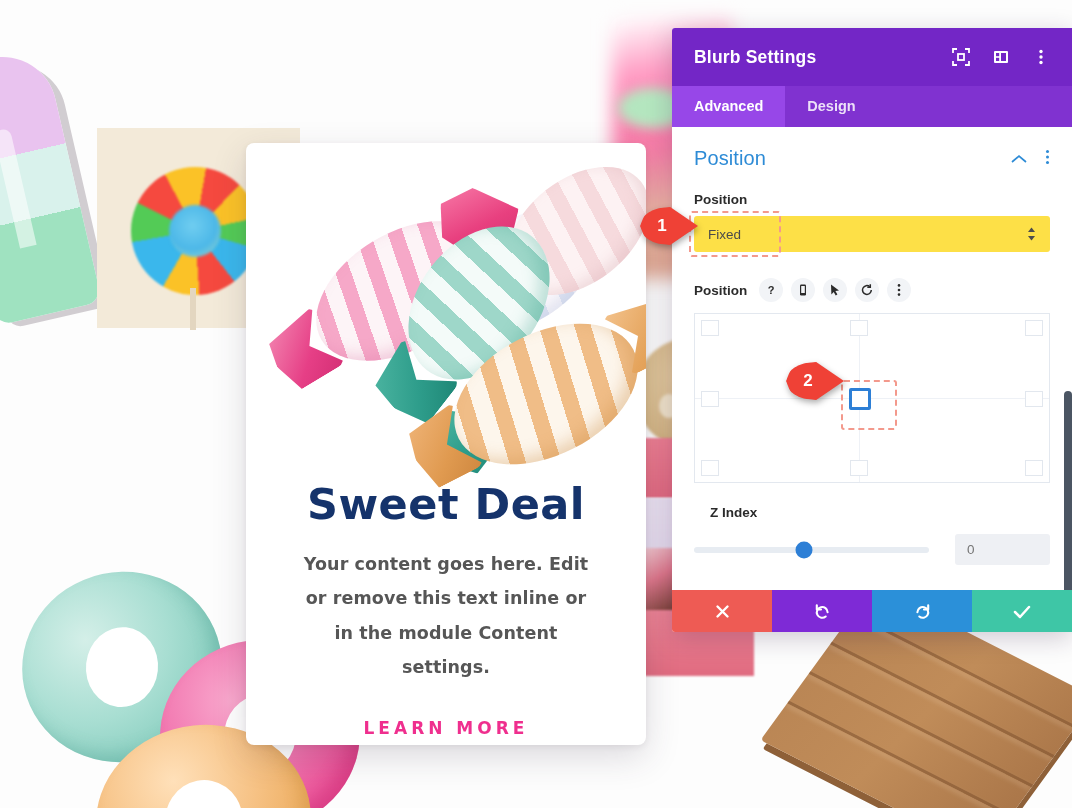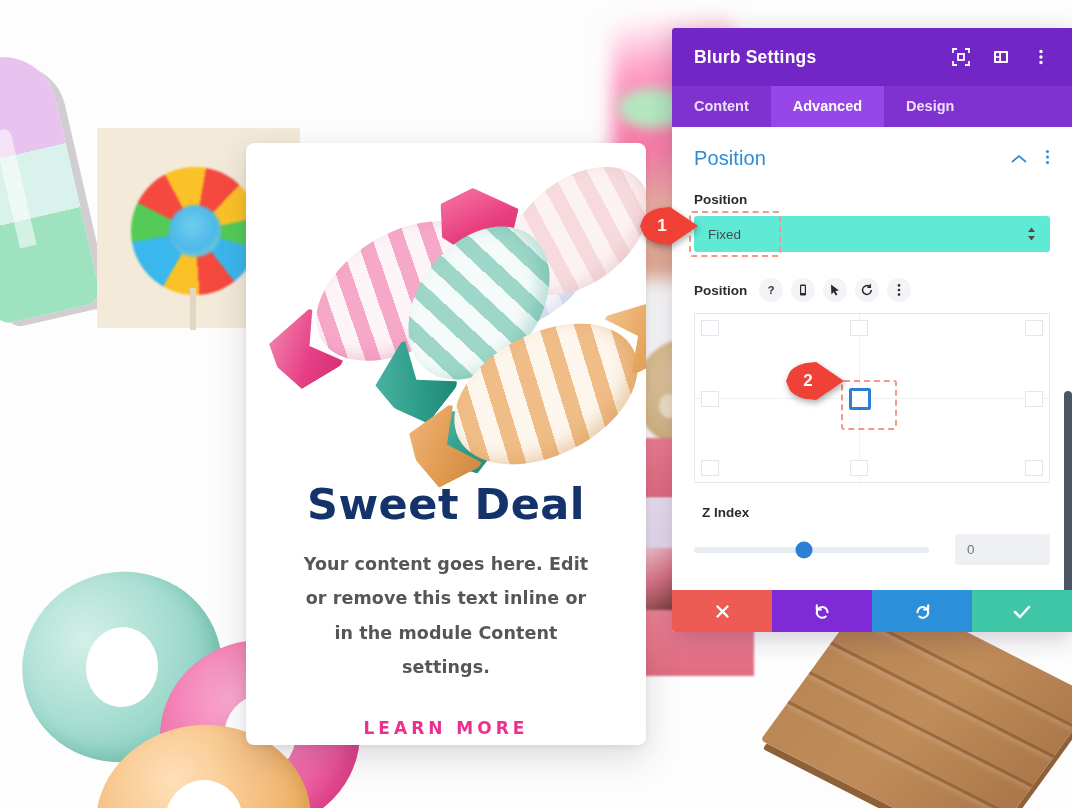--- a/index.html
+++ b/index.html
@@ -315,21 +315,21 @@
   .sec-head{ display:flex; align-items:center; margin-bottom:22px; }
   .sec-title{ color:#2d8bd6; font-size:20px; font-weight:400; flex:1; letter-spacing:.1px; }
   .sec-ctrl{ display:flex; align-items:center; gap:18px; }
 
   .field-label{
     color:#2b2b2b; font-size:13.5px; font-weight:700; margin-bottom:9px;
   }
 
   .select-wrap{ position:relative; }
   .select-box{
-    height:36px; background:#5eead4; border:none; border-radius:3px;
+    height:36px; background:#fde047; border:none; border-radius:3px;
     display:flex; align-items:center; padding: 0 14px;
     font-size:13.5px; color:#4b4b4b; cursor:pointer;
   }
   .select-box .val{ flex:1; }
   .spin{ display:flex; flex-direction:column; gap:2px; color:#5b5b5b; }
 
   
   .hl-dashed{
     position:absolute; border:2px dashed #f3998c; border-radius:3px; pointer-events:none;
   }
@@ -349,21 +349,21 @@
   .loc-grid .gl.h{ left:0; right:0; height:1px; }
   .loc-grid .gl.v{ top:0; bottom:0; width:1px; }
   .anchor{
     position:absolute; width:18px; height:16px; border:1px solid #e2e7ee; background:#fff;
     cursor:pointer;
   }
   .anchor.center{
     width:22px; height:22px; border:3px solid #2d7fd6; background:#fff; border-radius:2px;
   }
 
-  .z-label{ font-size:13.5px; font-weight:700; color:#2b2b2b; margin: 22px 8px 14px; }
+  .z-label{ font-size:13.5px; font-weight:700; color:#2b2b2b; margin: 22px 16px 14px; }
   .z-row{ display:flex; align-items:center; gap:26px; }
   .slider{
     position:relative; flex:1; height:6px; background:#e7ecf2; border-radius:3px; cursor:pointer;
   }
   .slider .knob{
     position:absolute; left:47%; top:50%; transform:translate(-50%,-50%);
     width:17px; height:17px; border-radius:50%; background:#2d7fd6;
   }
   .z-input{
     width:95px; height:31px; background:#eef0f4; border:none; border-radius:3px;
@@ -504,21 +504,20 @@
           <svg width="6" height="18" viewBox="0 0 6 18">
             <circle cx="3" cy="3.5" r="1.7" fill="#fff"></circle>
             <circle cx="3" cy="9" r="1.7" fill="#fff"></circle>
             <circle cx="3" cy="14.5" r="1.7" fill="#fff"></circle>
           </svg>
         </div>
       </div>
     </div>
 
     <div class="tabs">
-      <div class="tab">Content</div>
       <div class="tab active">Advanced</div>
       <div class="tab">Design</div>
     </div>
 
     <div class="panel-scroll">
 
       <div class="sec-head">
         <div class="sec-title">Position</div>
         <div class="sec-ctrl">
           <div>

